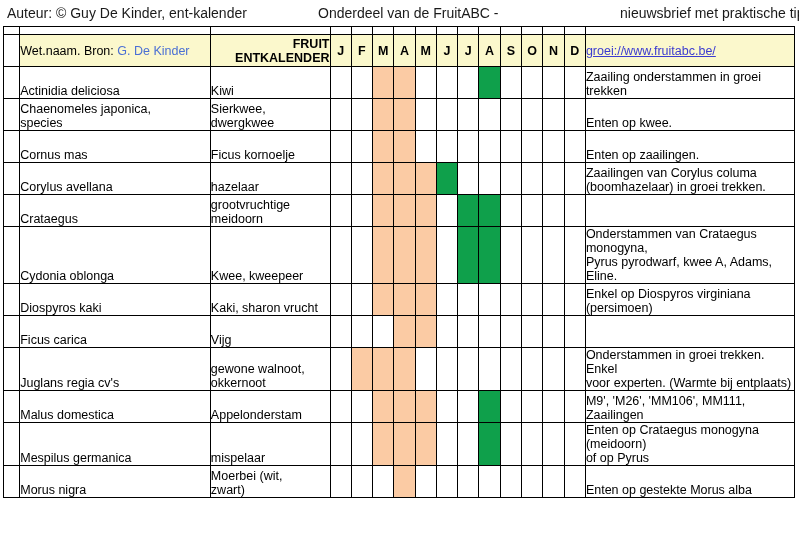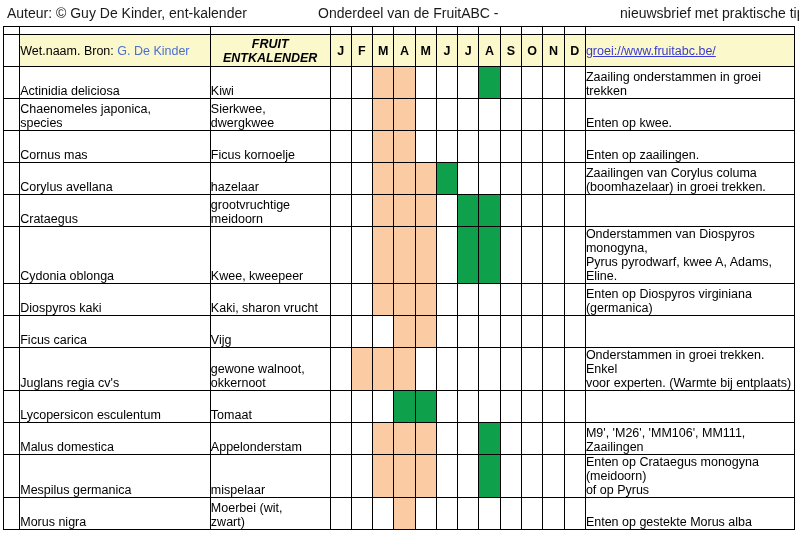--- a/index.html
+++ b/index.html
@@ -76,26 +76,25 @@
   tr.band td.gutter { background: #ffffff; }
 
   td.hd-sci {
     font-size: 10.5px;
     font-weight: normal;
     padding: 0 0 2px 5px;
     vertical-align: bottom;
   }
   td.hd-sci .blue { color: #4a6fd4; }
   td.hd-fruit {
-    text-align: center;
+    text-align: right;
     font-weight: bold;
     font-size: 12px;
     line-height: 13px;
     vertical-align: middle;
-    font-style: italic;
   }
   td.hd-month {
     text-align: center;
     font-weight: bold;
     font-size: 14.5px;
     vertical-align: middle;
   }
   td.hd-link {
     padding-left: 4px;
     font-size: 11px;
@@ -314,41 +313,41 @@
           <td class="mon peach"></td>
           <td class="mon peach"></td>
           <td class="mon"></td>
           <td class="mon green"></td>
           <td class="mon green"></td>
           <td class="mon"></td>
           <td class="mon"></td>
           <td class="mon"></td>
           <td class="mon"></td>
           <td class="note">
-            <span class="l2">Onderstammen van Diospyros monogyna,</span>
+            <span class="l2">Onderstammen van Crataegus monogyna,</span>
             <span class="l2">Pyrus pyrodwarf, kwee A, Adams, Eline.</span>
           </td>
         </tr>
         <tr style="height: 32px;">
           <td class="gutter"></td>
           <td class="sci">Diospyros kaki</td>
           <td class="com">Kaki, sharon vrucht</td>
           <td class="mon"></td>
           <td class="mon"></td>
           <td class="mon peach"></td>
           <td class="mon peach"></td>
           <td class="mon peach"></td>
           <td class="mon"></td>
           <td class="mon"></td>
           <td class="mon"></td>
           <td class="mon"></td>
           <td class="mon"></td>
           <td class="mon"></td>
           <td class="mon"></td>
-          <td class="note">Enten op Diospyros virginiana (germanica)</td>
+          <td class="note">Enkel op Diospyros virginiana (persimoen)</td>
         </tr>
         <tr style="height: 32px;">
           <td class="gutter"></td>
           <td class="sci">Ficus carica</td>
           <td class="com">Vijg</td>
           <td class="mon"></td>
           <td class="mon"></td>
           <td class="mon"></td>
           <td class="mon peach"></td>
           <td class="mon peach"></td>
@@ -380,38 +379,20 @@
           <td class="mon"></td>
           <td class="mon"></td>
           <td class="mon"></td>
           <td class="note">
             <span class="l2">Onderstammen in groei trekken. Enkel</span>
             <span class="l2">voor experten. (Warmte bij entplaats)</span>
           </td>
         </tr>
         <tr style="height: 32px;">
           <td class="gutter"></td>
-          <td class="sci">Lycopersicon esculentum</td>
-          <td class="com">Tomaat</td>
-          <td class="mon"></td>
-          <td class="mon"></td>
-          <td class="mon"></td>
-          <td class="mon green"></td>
-          <td class="mon green"></td>
-          <td class="mon"></td>
-          <td class="mon"></td>
-          <td class="mon"></td>
-          <td class="mon"></td>
-          <td class="mon"></td>
-          <td class="mon"></td>
-          <td class="mon"></td>
-          <td class="note"></td>
-        </tr>
-        <tr style="height: 32px;">
-          <td class="gutter"></td>
           <td class="sci">Malus domestica</td>
           <td class="com">Appelonderstam</td>
           <td class="mon"></td>
           <td class="mon"></td>
           <td class="mon peach"></td>
           <td class="mon peach"></td>
           <td class="mon peach"></td>
           <td class="mon"></td>
           <td class="mon"></td>
           <td class="mon green"></td>

